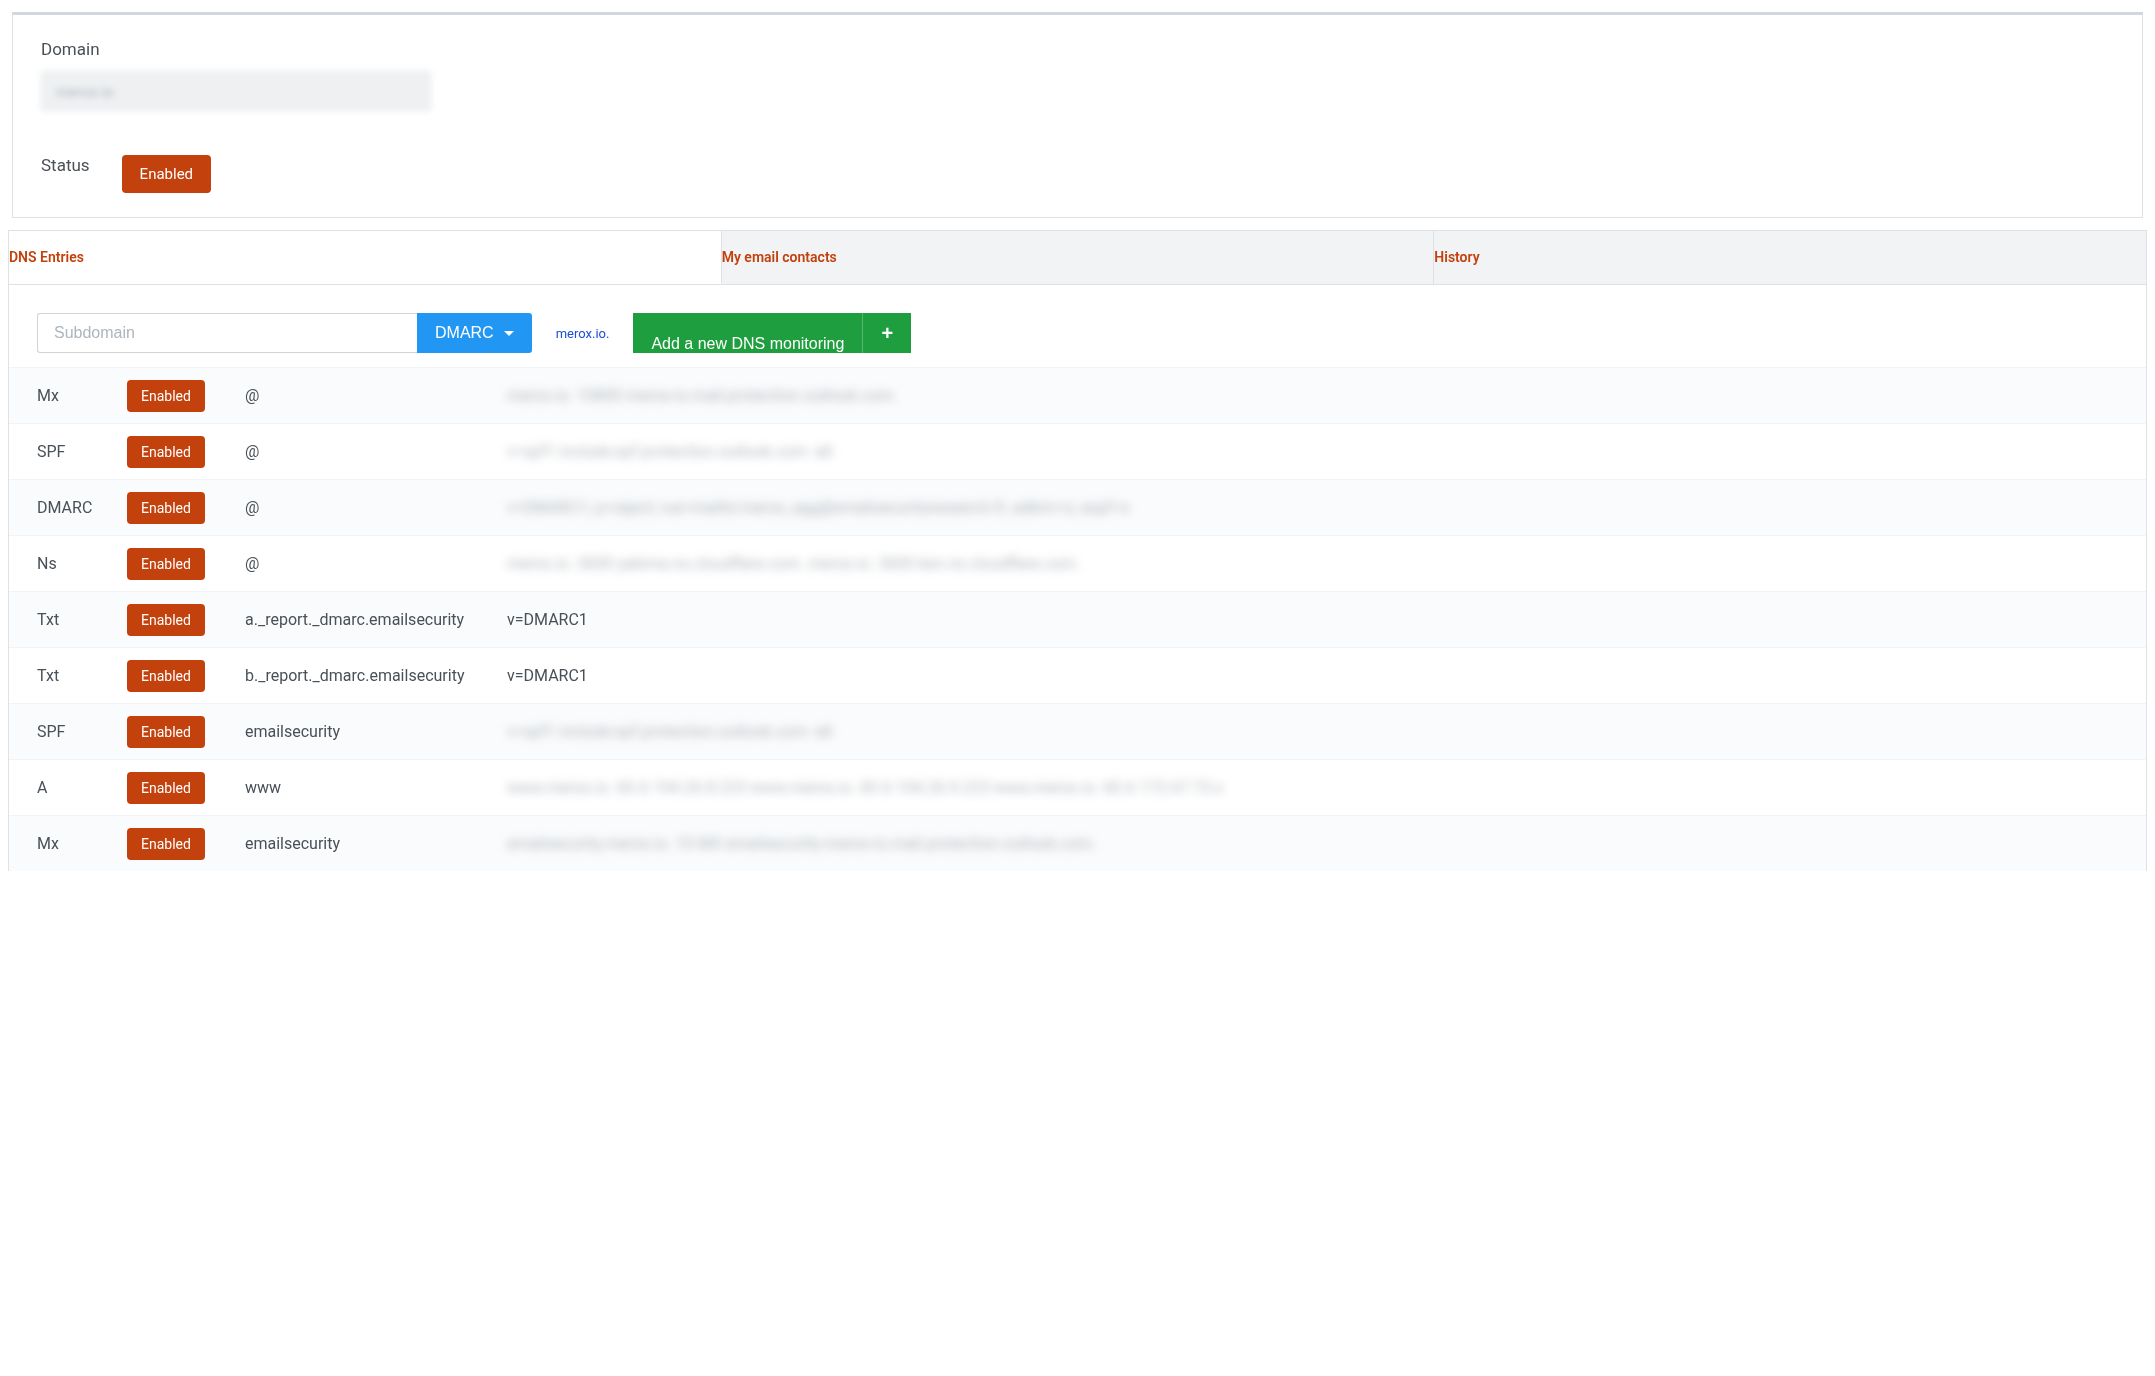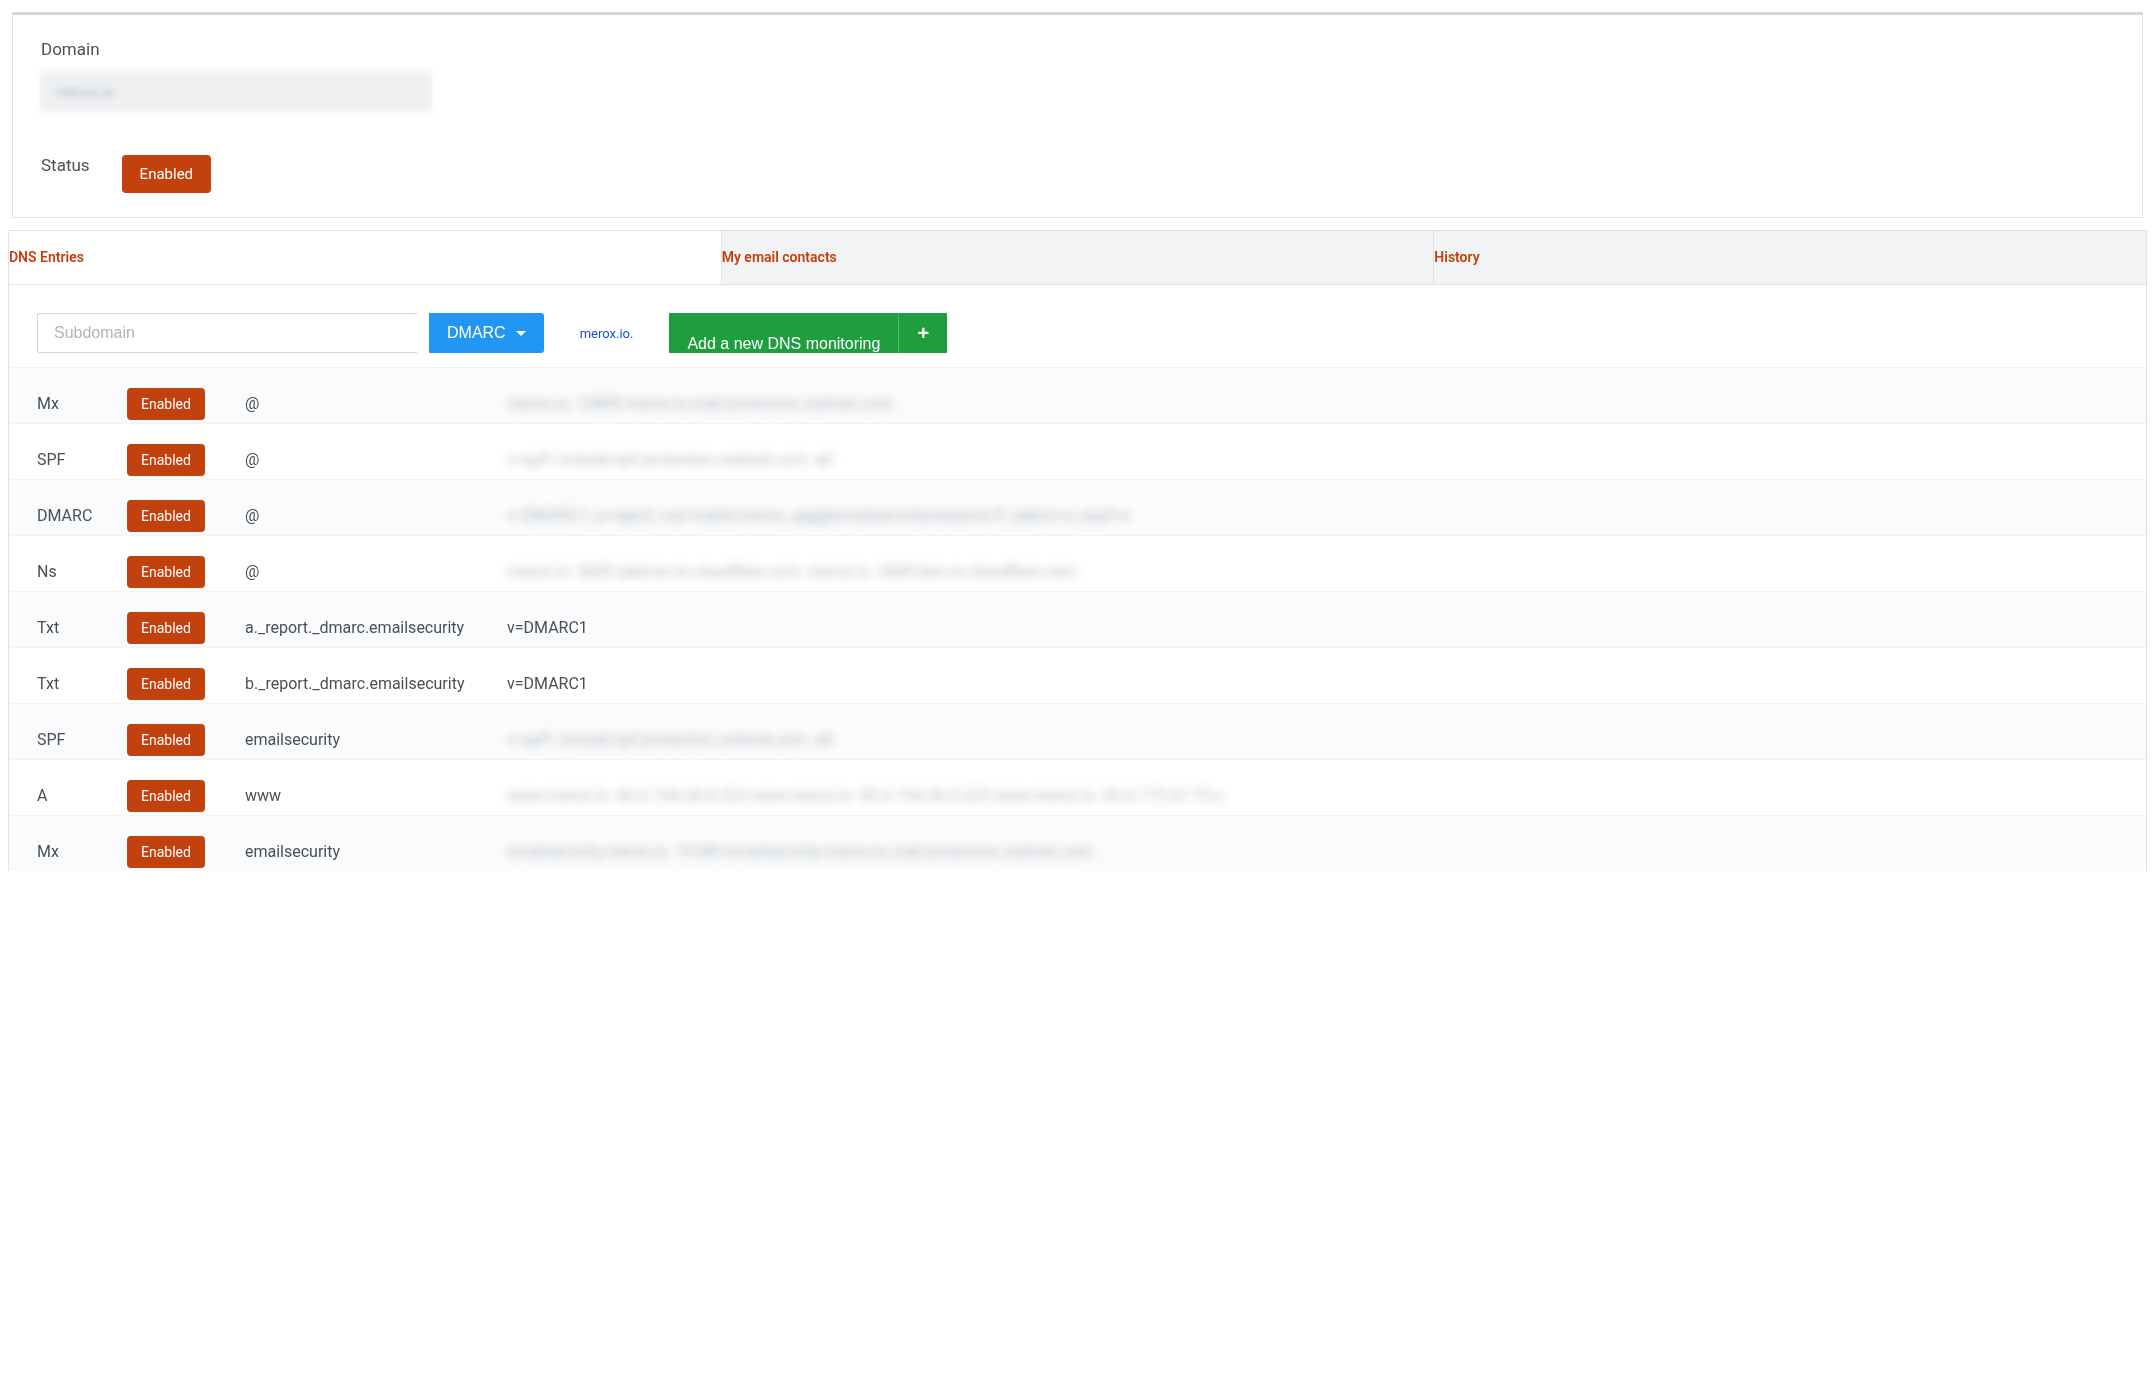--- a/index.html
+++ b/index.html
@@ -77,21 +77,21 @@
     }
     .content {
       margin: 0 8px;
       padding: 28px 0 0 0;
       border-left: 1px solid #dee2e6;
       border-right: 1px solid #dee2e6;
     }
     .toolbar {
       display: flex;
       align-items: center;
-      gap: 12px;
+      gap: 0;
       padding: 0 28px 14px 28px;
     }
     .subdomain-input {
       width: 380px;
       height: 40px;
       border: 1px solid #ced4da;
       border-right: none;
       border-radius: 3px 0 0 3px;
       padding: 8px 16px;
       font-size: 16px;
@@ -142,21 +142,21 @@
       display: flex;
       align-items: center;
       font-size: 20px;
       font-weight: bold;
     }
     .dns-table {
       width: 100%;
     }
     .dns-row {
       display: flex;
-      align-items: flex-end;
+      align-items: center;
       padding: 10px 28px;
       border-top: 1px solid #f1f3f5;
       min-height: 56px;
     }
     .dns-row:nth-child(odd) { background: #fafbfc; }
     .dns-row:nth-child(even) { background: #ffffff; }
     .col-type {
       width: 90px;
       font-size: 16px;
       color: #495057;

